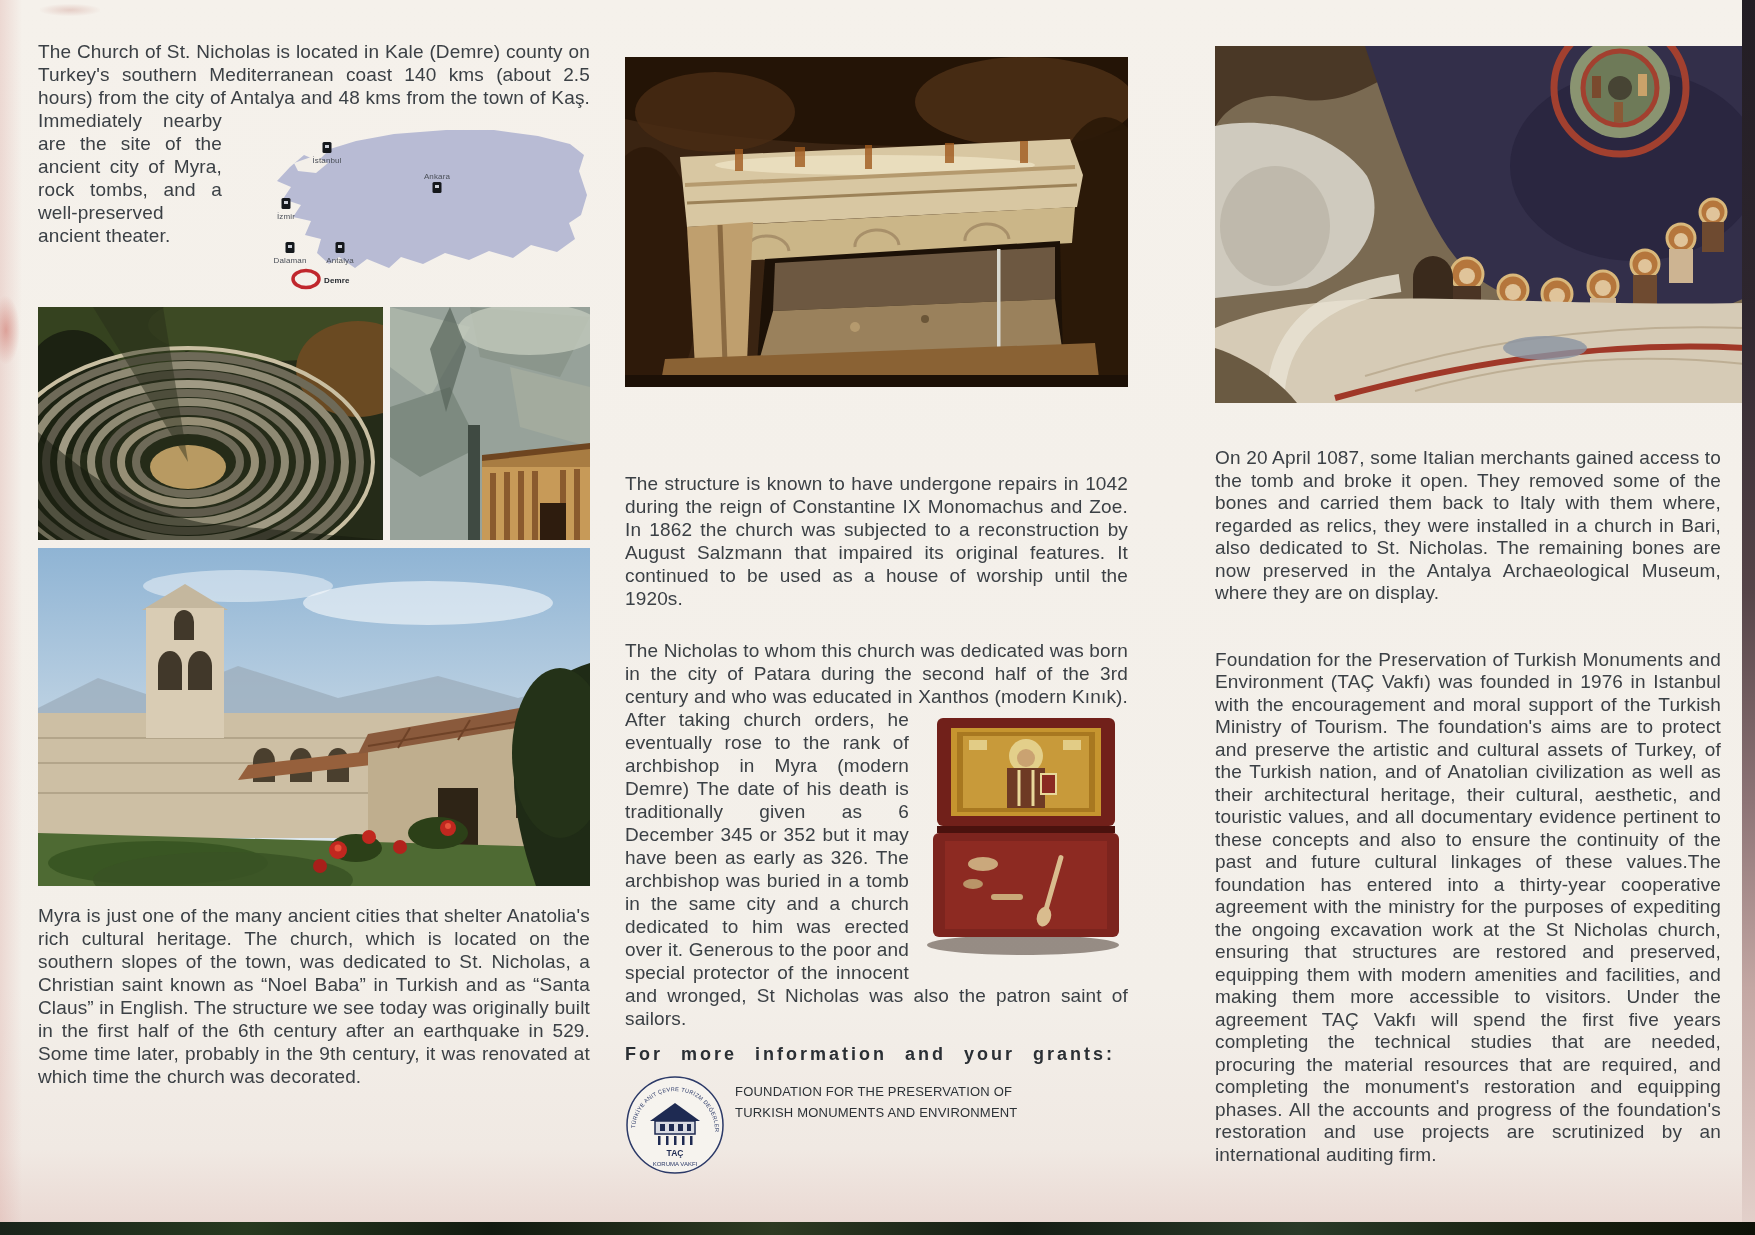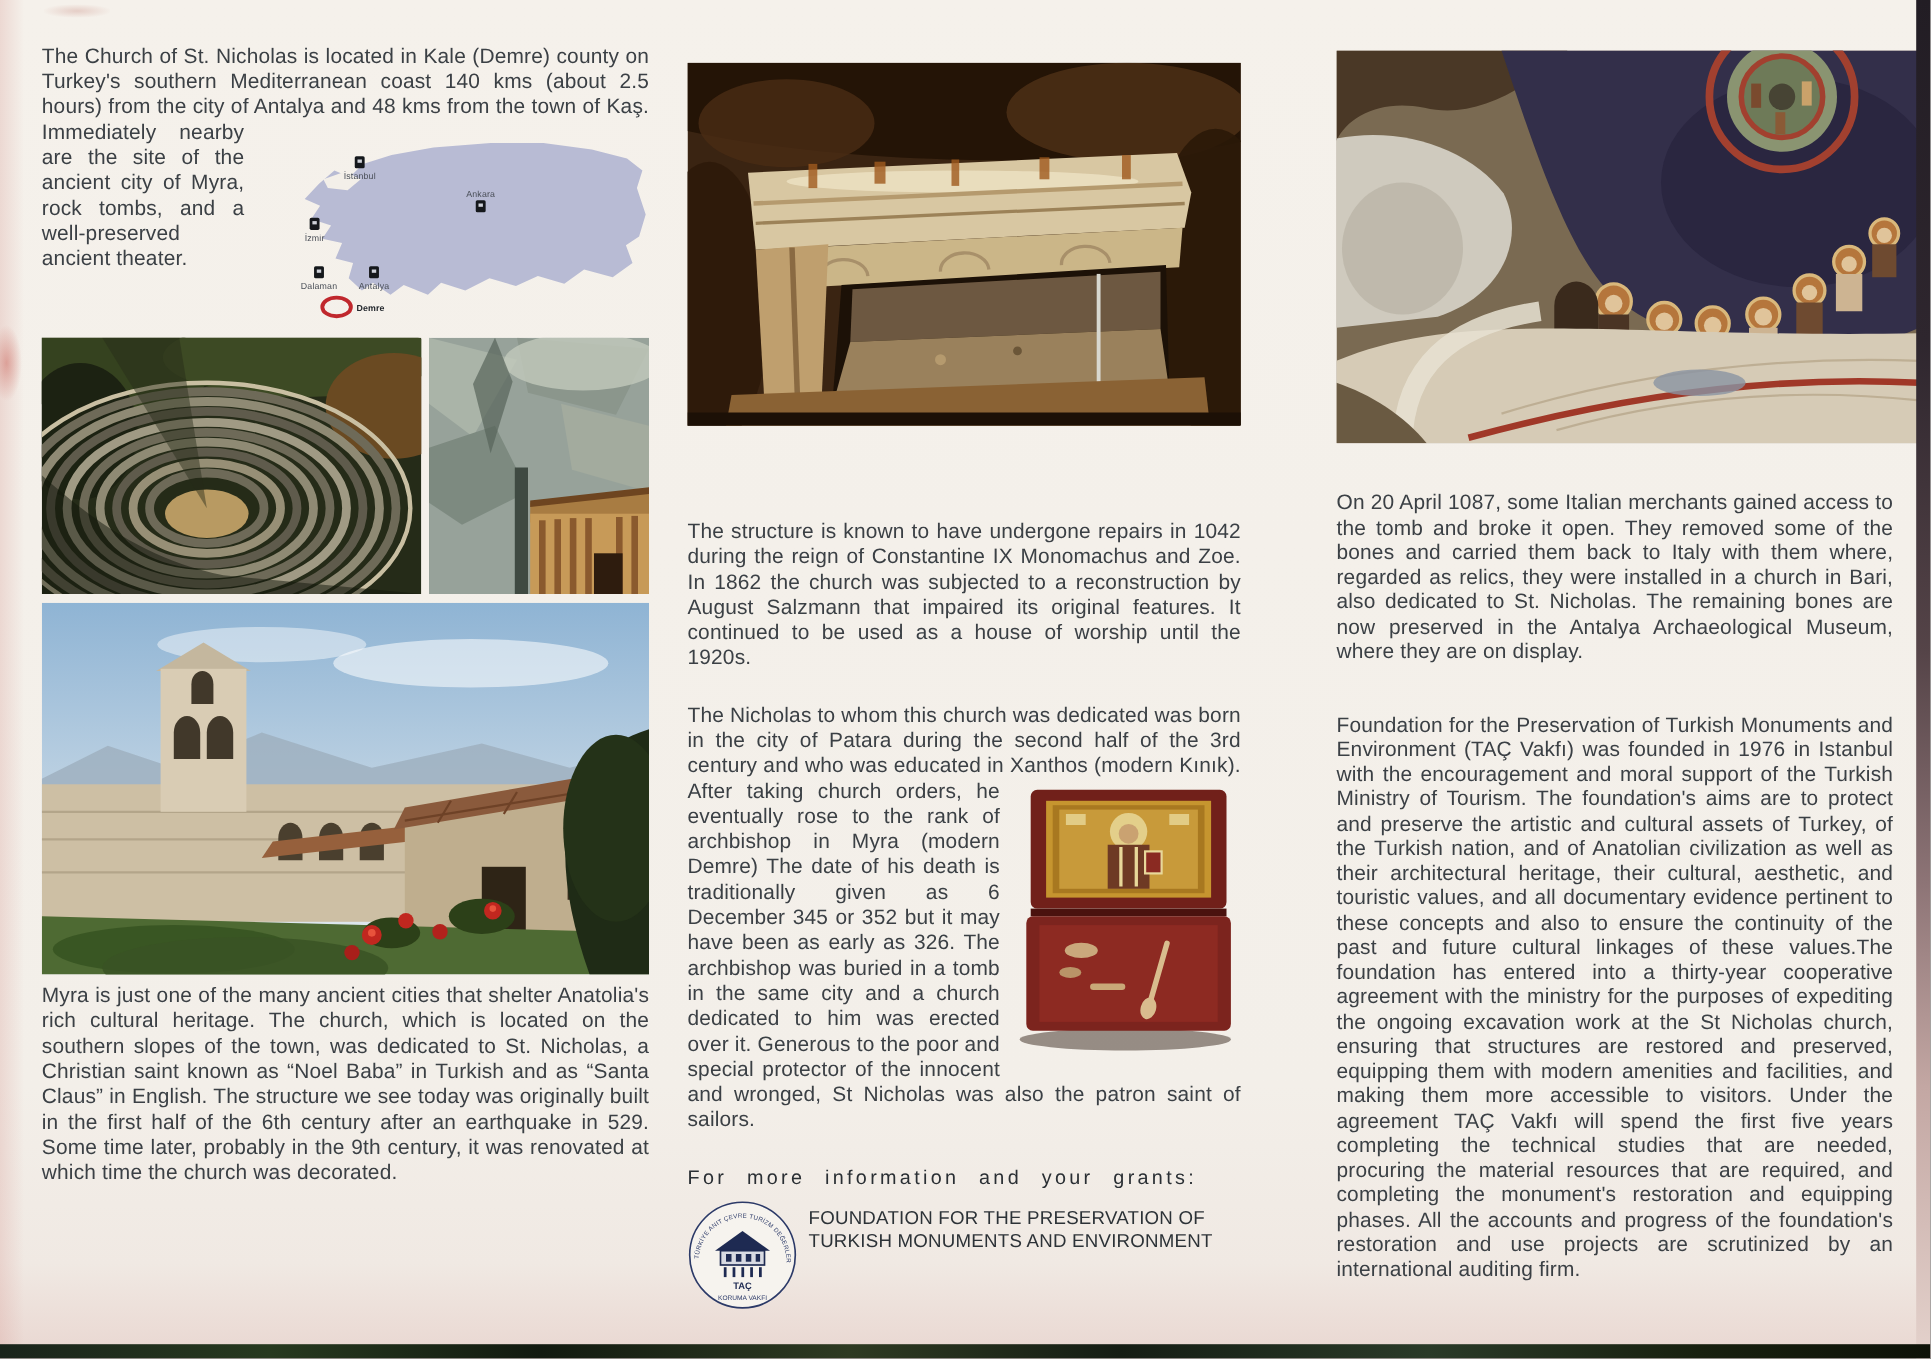--- a/index.html
+++ b/index.html
@@ -18,33 +18,33 @@
   .body{font-size:19px;line-height:23px;text-align:justify;letter-spacing:0.15px;margin:0;color:#3b4045;}
   .col-right .body{width:506px;line-height:22.5px;margin-top:44px;}
 
   .map-float{float:right;width:358px;height:192px;margin:2px 0 4px 10px;}
   .map-float svg{display:block;}
 
   .photo{margin:0;display:block;}
   .photo svg{display:block;}
   .photo-row{clear:both;display:flex;gap:7px;margin-top:6px;}
   .photo-church{margin-top:8px;}
-  .myra-para{margin-top:8px;}
+  .myra-para{margin-top:18px;}
 
   .repairs-para{margin-top:85px;}
   .nicholas-para{margin-top:29px;}
   .icon-float{float:right;width:205px;height:245px;margin:4px 0 6px 14px;}
   .icon-float svg{display:block;}
 
-  .grants{clear:both;margin-top:30px;font-weight:normal;font-size:18px;letter-spacing:3px;word-spacing:10px;color:#2a2f34;white-space:nowrap;}
+  .grants{clear:both;margin-top:14px;font-weight:bold;font-size:18px;letter-spacing:3px;word-spacing:10px;color:#2a2f34;white-space:nowrap;}
   .logo-row{display:flex;align-items:flex-start;gap:10px;margin-top:10px;}
   .seal{flex:0 0 auto;width:100px;height:100px;}
   .logo-text{padding-top:2px;}
   .wordmark{font-size:54px;font-weight:bold;letter-spacing:2px;color:#1d2327;line-height:52px;}
-  .orgname{font-size:17px;color:#2c3237;line-height:21px;letter-spacing:0.2px;margin-top:4px;}
+  .orgname{font-size:13px;color:#2c3237;line-height:21px;letter-spacing:0.2px;margin-top:4px;}
 
   .bari-para{margin-top:33px;}
   .foundation-para{margin-top:10px;}
   .invite-para{margin-top:20px;}
 
   
   .edge-right{position:absolute;right:0;top:0;width:13px;height:1235px;
     background:linear-gradient(180deg,#221d24 0%,#2e262e 25%,#554448 48%,#8d7476 65%,#c3a7a3 80%,#e4d2cc 100%);}
   .edge-bottom{position:absolute;left:0;bottom:0;width:1755px;height:13px;
     background:linear-gradient(90deg,#1a241b 0%,#27391f 14%,#121a10 28%,#2e3a22 44%,#151d14 58%,#2a3a28 74%,#18200f 88%,#0e1208 100%);}

